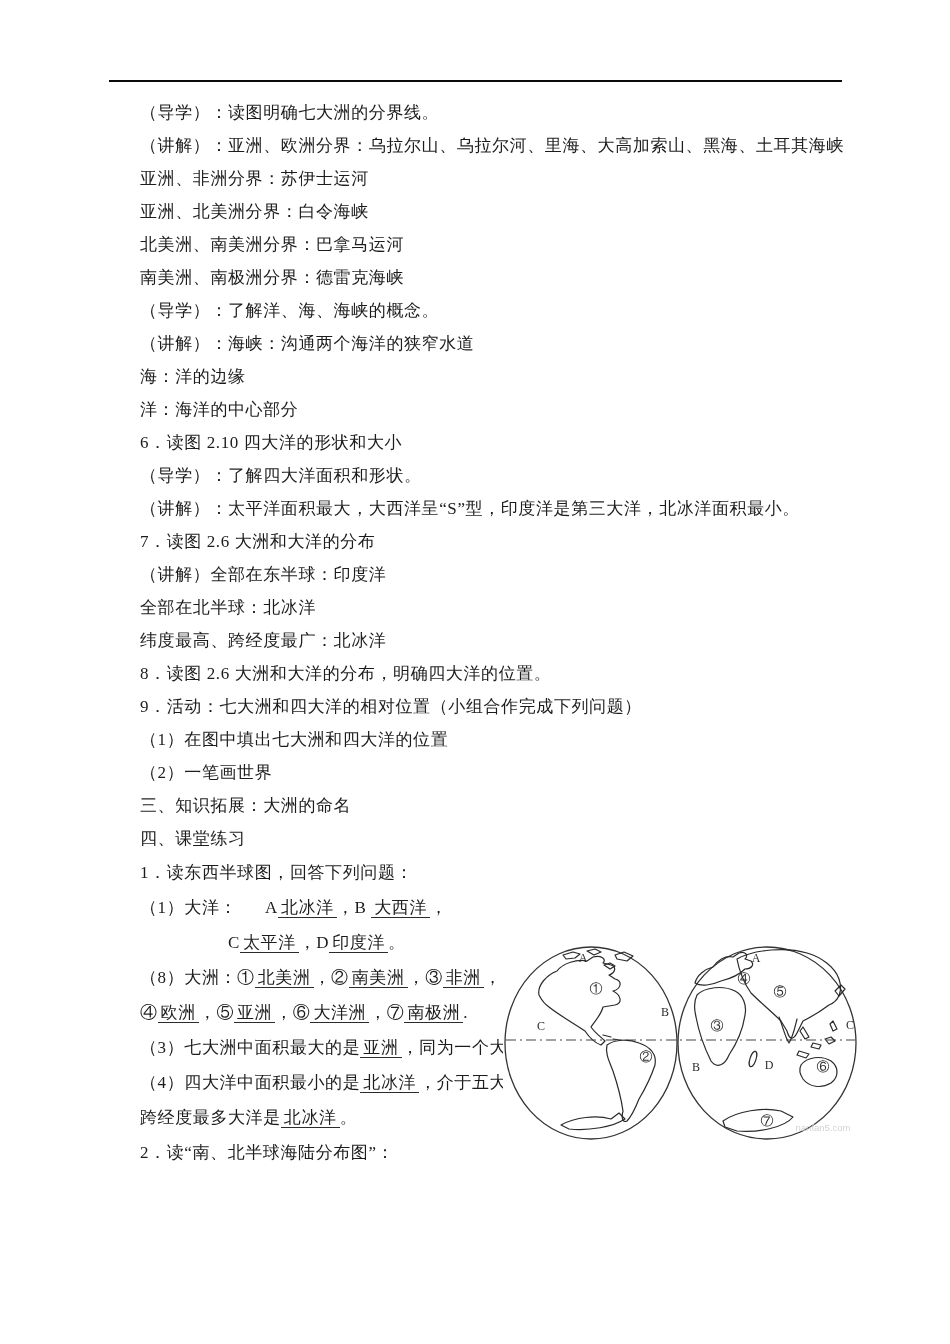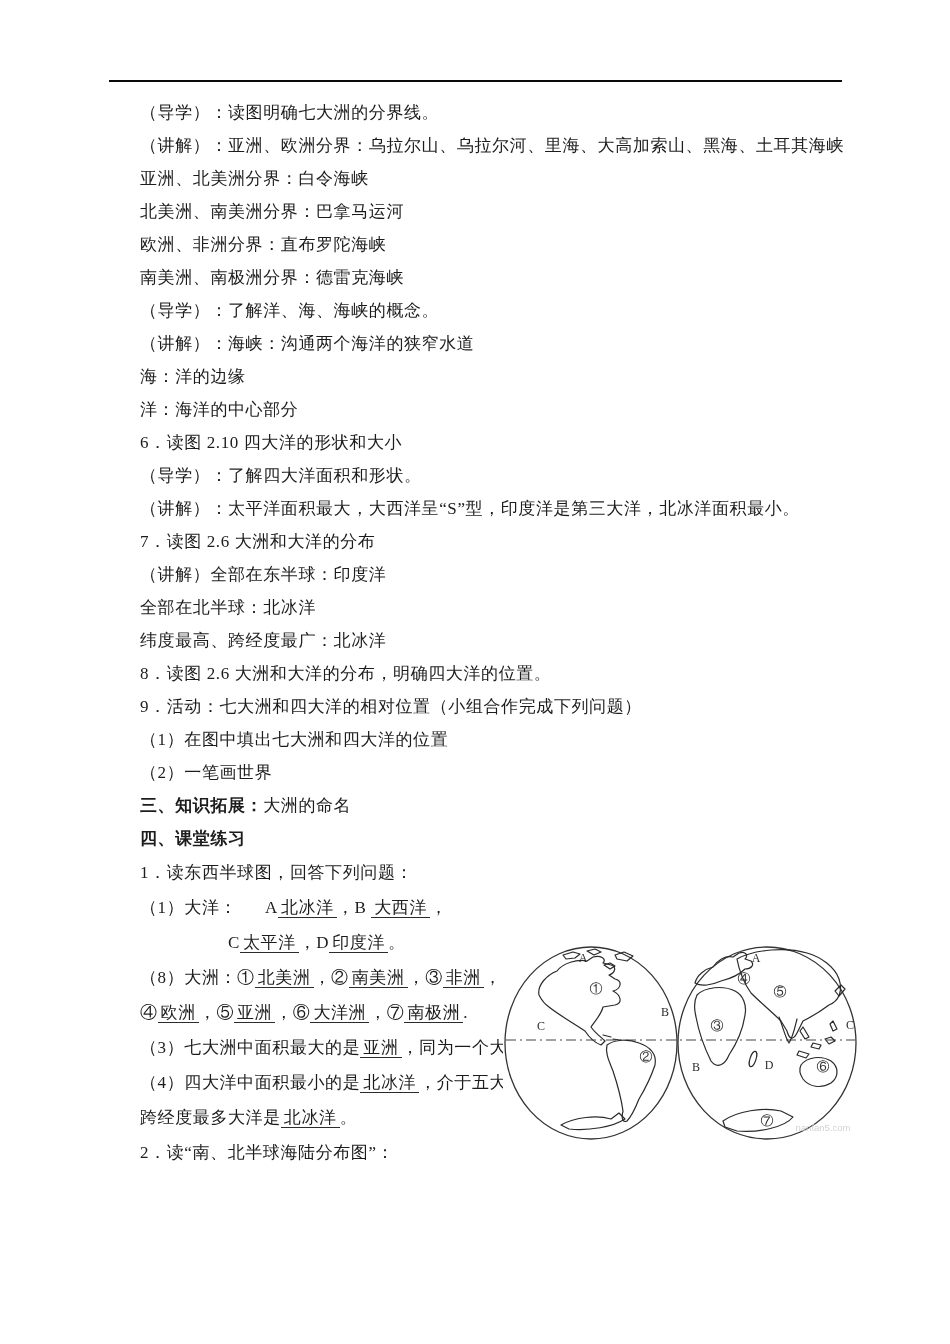--- a/index.html
+++ b/index.html
@@ -9,21 +9,21 @@
     font-family:"Liberation Serif","DejaVu Serif",serif;
     color:#1c1c1c;
   }
   .page{position:absolute;inset:0;}
   .header-rule{position:absolute;left:109px;top:80px;width:733px;height:2px;background:#0a0a0a;}
   .doc{position:absolute;left:140px;top:96px;right:40px;}
   .line{margin:0;height:33px;line-height:33px;font-size:17px;letter-spacing:0.6px;white-space:nowrap;}
   .line.ex{height:35px;line-height:35px;}
   .line.indent-c{padding-left:88px;}
   .seg{display:inline;}
-  .seg.bold{font-weight:bold;}
+  .seg.bold{font-weight:normal;}
   .seg.blank{border-bottom:1.4px solid #2b2b2b;padding:0 3px;}
   .seg.gap{display:inline-block;width:28px;}
   .map-wrap{position:absolute;left:503px;top:943px;width:356px;height:206px;background:#ffffff;}
   .map-wrap svg{display:block;}
   .hemi{fill:none;stroke:#333;stroke-width:1.3;}
   .coast{fill:none;stroke:#2a2a2a;stroke-width:1.2;stroke-linejoin:round;stroke-linecap:round;}
   .equator{fill:none;stroke:#444;stroke-width:1;stroke-dasharray:10 4 2 4;}
   .map-letter{font-family:"Liberation Serif","DejaVu Serif",serif;font-size:12px;fill:#2a2a2a;text-anchor:middle;}
   .map-num{font-family:"Liberation Serif","DejaVu Serif",serif;font-size:13px;fill:#2a2a2a;text-anchor:middle;}
   .map-watermark{font-family:"Liberation Sans","DejaVu Sans",sans-serif;font-size:9.5px;fill:#d3d3d3;text-anchor:middle;}
@@ -31,23 +31,23 @@
 </head>
 <body>
 
 <div class="page">
 
   <div class="header-rule"></div>
 
   <div class="doc">
       <p class="line"><span class="seg">（导学）：读图明确七大洲的分界线。</span></p>
       <p class="line"><span class="seg">（讲解）：亚洲、欧洲分界：乌拉尔山、乌拉尔河、里海、大高加索山、黑海、土耳其海峡</span></p>
+      <p class="line"><span class="seg">亚洲、非洲分界：苏伊士运河</span></p>
       <p class="line"><span class="seg">亚洲、北美洲分界：白令海峡</span></p>
       <p class="line"><span class="seg">北美洲、南美洲分界：巴拿马运河</span></p>
-      <p class="line"><span class="seg">欧洲、非洲分界：直布罗陀海峡</span></p>
       <p class="line"><span class="seg">南美洲、南极洲分界：德雷克海峡</span></p>
       <p class="line"><span class="seg">（导学）：了解洋、海、海峡的概念。</span></p>
       <p class="line"><span class="seg">（讲解）：海峡：沟通两个海洋的狭窄水道</span></p>
       <p class="line"><span class="seg">海：洋的边缘</span></p>
       <p class="line"><span class="seg">洋：海洋的中心部分</span></p>
       <p class="line"><span class="seg">6．读图 2.10 四大洋的形状和大小</span></p>
       <p class="line"><span class="seg">（导学）：了解四大洋面积和形状。</span></p>
       <p class="line"><span class="seg">（讲解）：太平洋面积最大，大西洋呈“S”型，印度洋是第三大洋，北冰洋面积最小。</span></p>
       <p class="line"><span class="seg">7．读图 2.6 大洲和大洋的分布</span></p>
       <p class="line"><span class="seg">（讲解）全部在东半球：印度洋</span></p>

